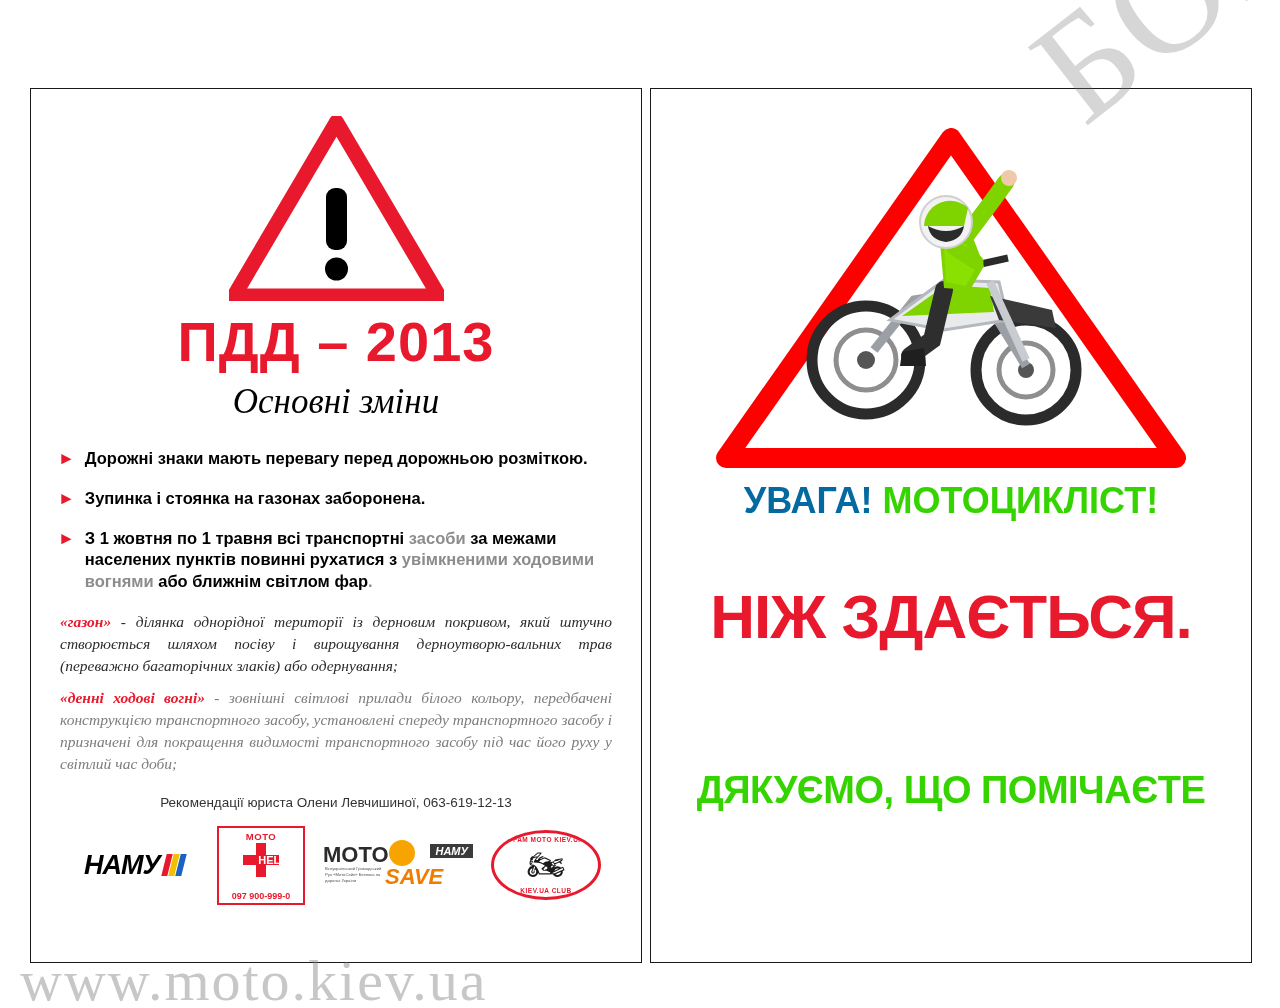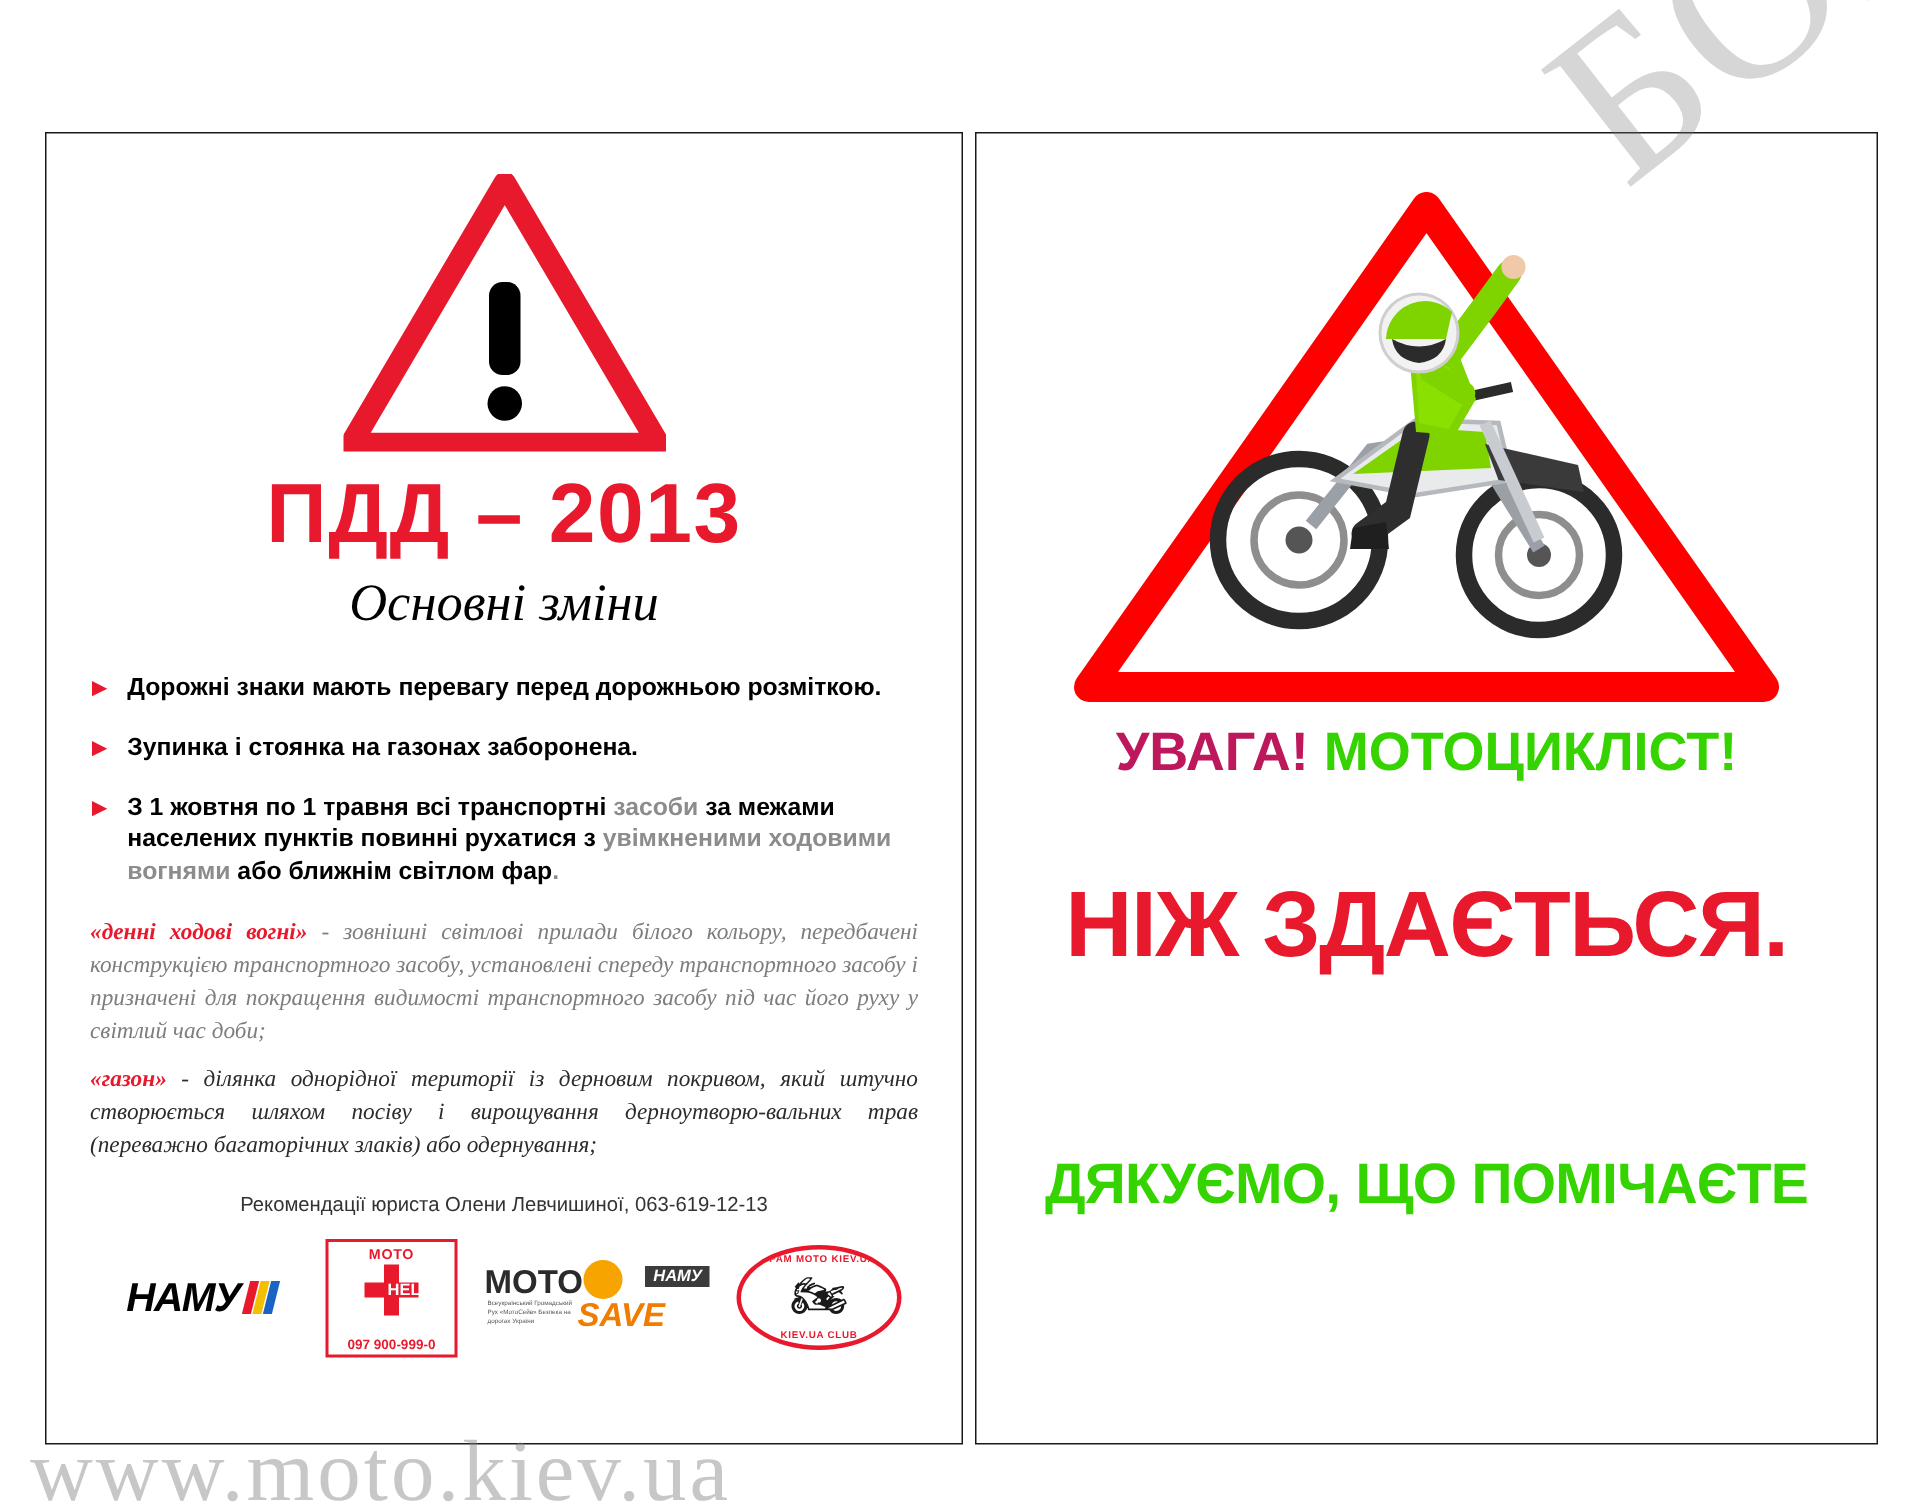--- a/index.html
+++ b/index.html
@@ -350,21 +350,21 @@
     height: 262px;
   }
 
   .attention-line {
     text-align: center;
     margin-top: 12px;
     font-weight: bold;
     font-size: 36px;
     white-space: nowrap;
   }
-  .attention-line .red { color: #be185d; }
+  .attention-line .red { color: #0369a1; }
   .attention-line .green { color: #35d400; }
 
   .big-claim {
     margin-top: 60px;
     text-align: center;
     color: #e8192c;
     font-weight: bold;
     font-size: 62px;
     line-height: 1.12;
     letter-spacing: -1px;
@@ -419,22 +419,22 @@
     </div>
 
     <div class="bullet-row">
       <span class="bullet-mark">►</span>
       <span class="bullet-text"><span>З 1 жовтня по 1 травня всі транспортні </span><span class="gray">засоби</span><span> за межами населених пунктів повинні рухатися з </span><span class="gray">увімкненими ходовими вогнями</span><span> або ближнім світлом фар</span><span class="gray">.</span></span>
     </div>
 
   </div>
 
   <div class="defs">
+    <p><span class="term">«газон»</span><span class="dark"> - ділянка однорідної території із дерновим покривом, який штучно створюється шляхом посіву і вирощування дерноутворю-вальних трав (переважно багаторічних злаків) або одернування;</span></p>
     <p><span class="term">«денні ходові вогні»</span><span> - зовнішні світлові прилади білого кольору, передбачені конструкцією транспортного засобу, установлені спереду транспортного засобу і призначені для покращення видимості транспортного засобу під час його руху у світлий час доби;</span></p>
-    <p><span class="term">«газон»</span><span class="dark"> - ділянка однорідної території із дерновим покривом, який штучно створюється шляхом посіву і вирощування дерноутворю-вальних трав (переважно багаторічних злаків) або одернування;</span></p>
   </div>
 
   <div class="recommend">Рекомендації юриста Олени Левчишиної, 063-619-12-13</div>
 
   <div class="logos">
 
     <div class="logo-box logo-namy">
       <span class="namy-text">НАМУ</span>
       <span class="namy-stripes">
           <i></i>

